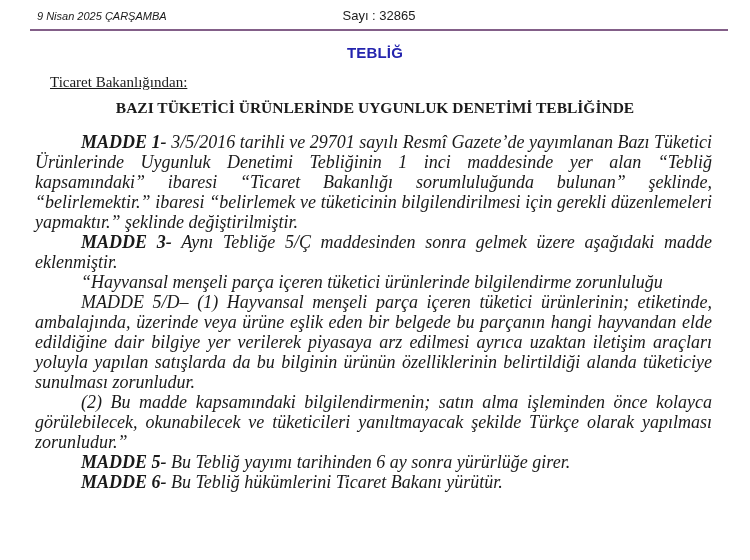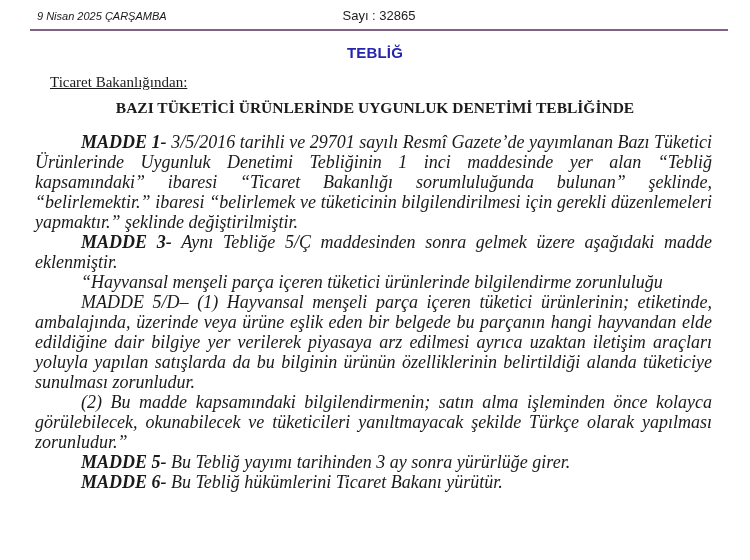--- a/index.html
+++ b/index.html
@@ -102,16 +102,16 @@
 
   <p class="para"><b class="lead">MADDE 3- </b><span class="rest">Aynı Tebliğe 5/Ç maddesinden sonra gelmek üzere aşağıdaki madde eklenmiştir.</span></p>
 
   <p class="para"><b class="lead"></b><span class="rest">“Hayvansal menşeli parça içeren tüketici ürünlerinde bilgilendirme zorunluluğu</span></p>
 
   <p class="para"><b class="lead"></b><span class="rest">MADDE 5/D– (1) Hayvansal menşeli parça içeren tüketici ürünlerinin; etiketinde, ambalajında, üzerinde veya ürüne eşlik eden bir belgede bu parçanın hangi hayvandan elde edildiğine dair bilgiye yer verilerek piyasaya arz edilmesi ayrıca uzaktan iletişim araçları yoluyla yapılan satışlarda da bu bilginin ürünün özelliklerinin belirtildiği alanda tüketiciye sunulması zorunludur.</span></p>
 
   <p class="para"><b class="lead"></b><span class="rest">(2) Bu madde kapsamındaki bilgilendirmenin; satın alma işleminden önce kolayca görülebilecek, okunabilecek ve tüketicileri yanıltmayacak şekilde Türkçe olarak yapılması zorunludur.”</span></p>
 
 
-  <p class="para"><b class="lead">MADDE 5- </b><span class="rest">Bu Tebliğ yayımı tarihinden 3 ay sonra yürürlüğe girer.</span></p>
+  <p class="para"><b class="lead">MADDE 5- </b><span class="rest">Bu Tebliğ yayımı tarihinden 6 ay sonra yürürlüğe girer.</span></p>
 
   <p class="para"><b class="lead">MADDE 6- </b><span class="rest">Bu Tebliğ hükümlerini Ticaret Bakanı yürütür.</span></p>
 </div>
 
 </body></html>

